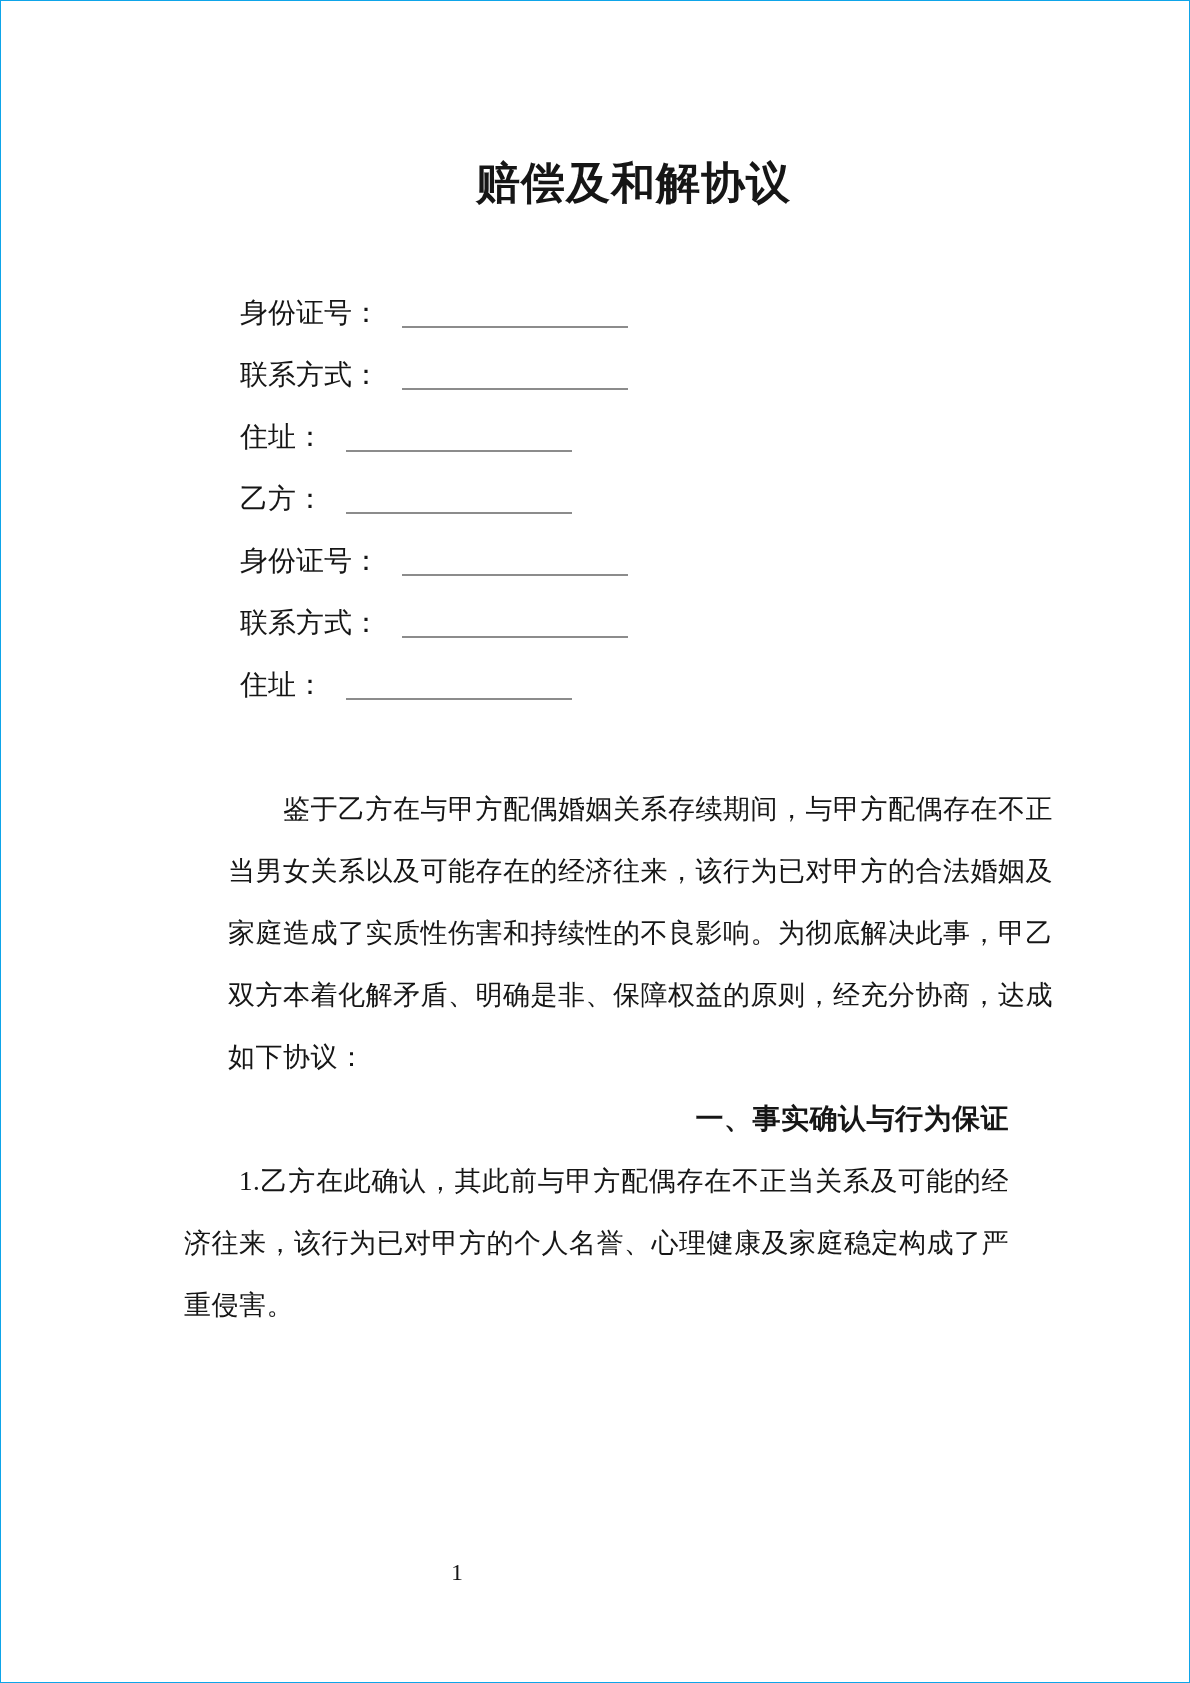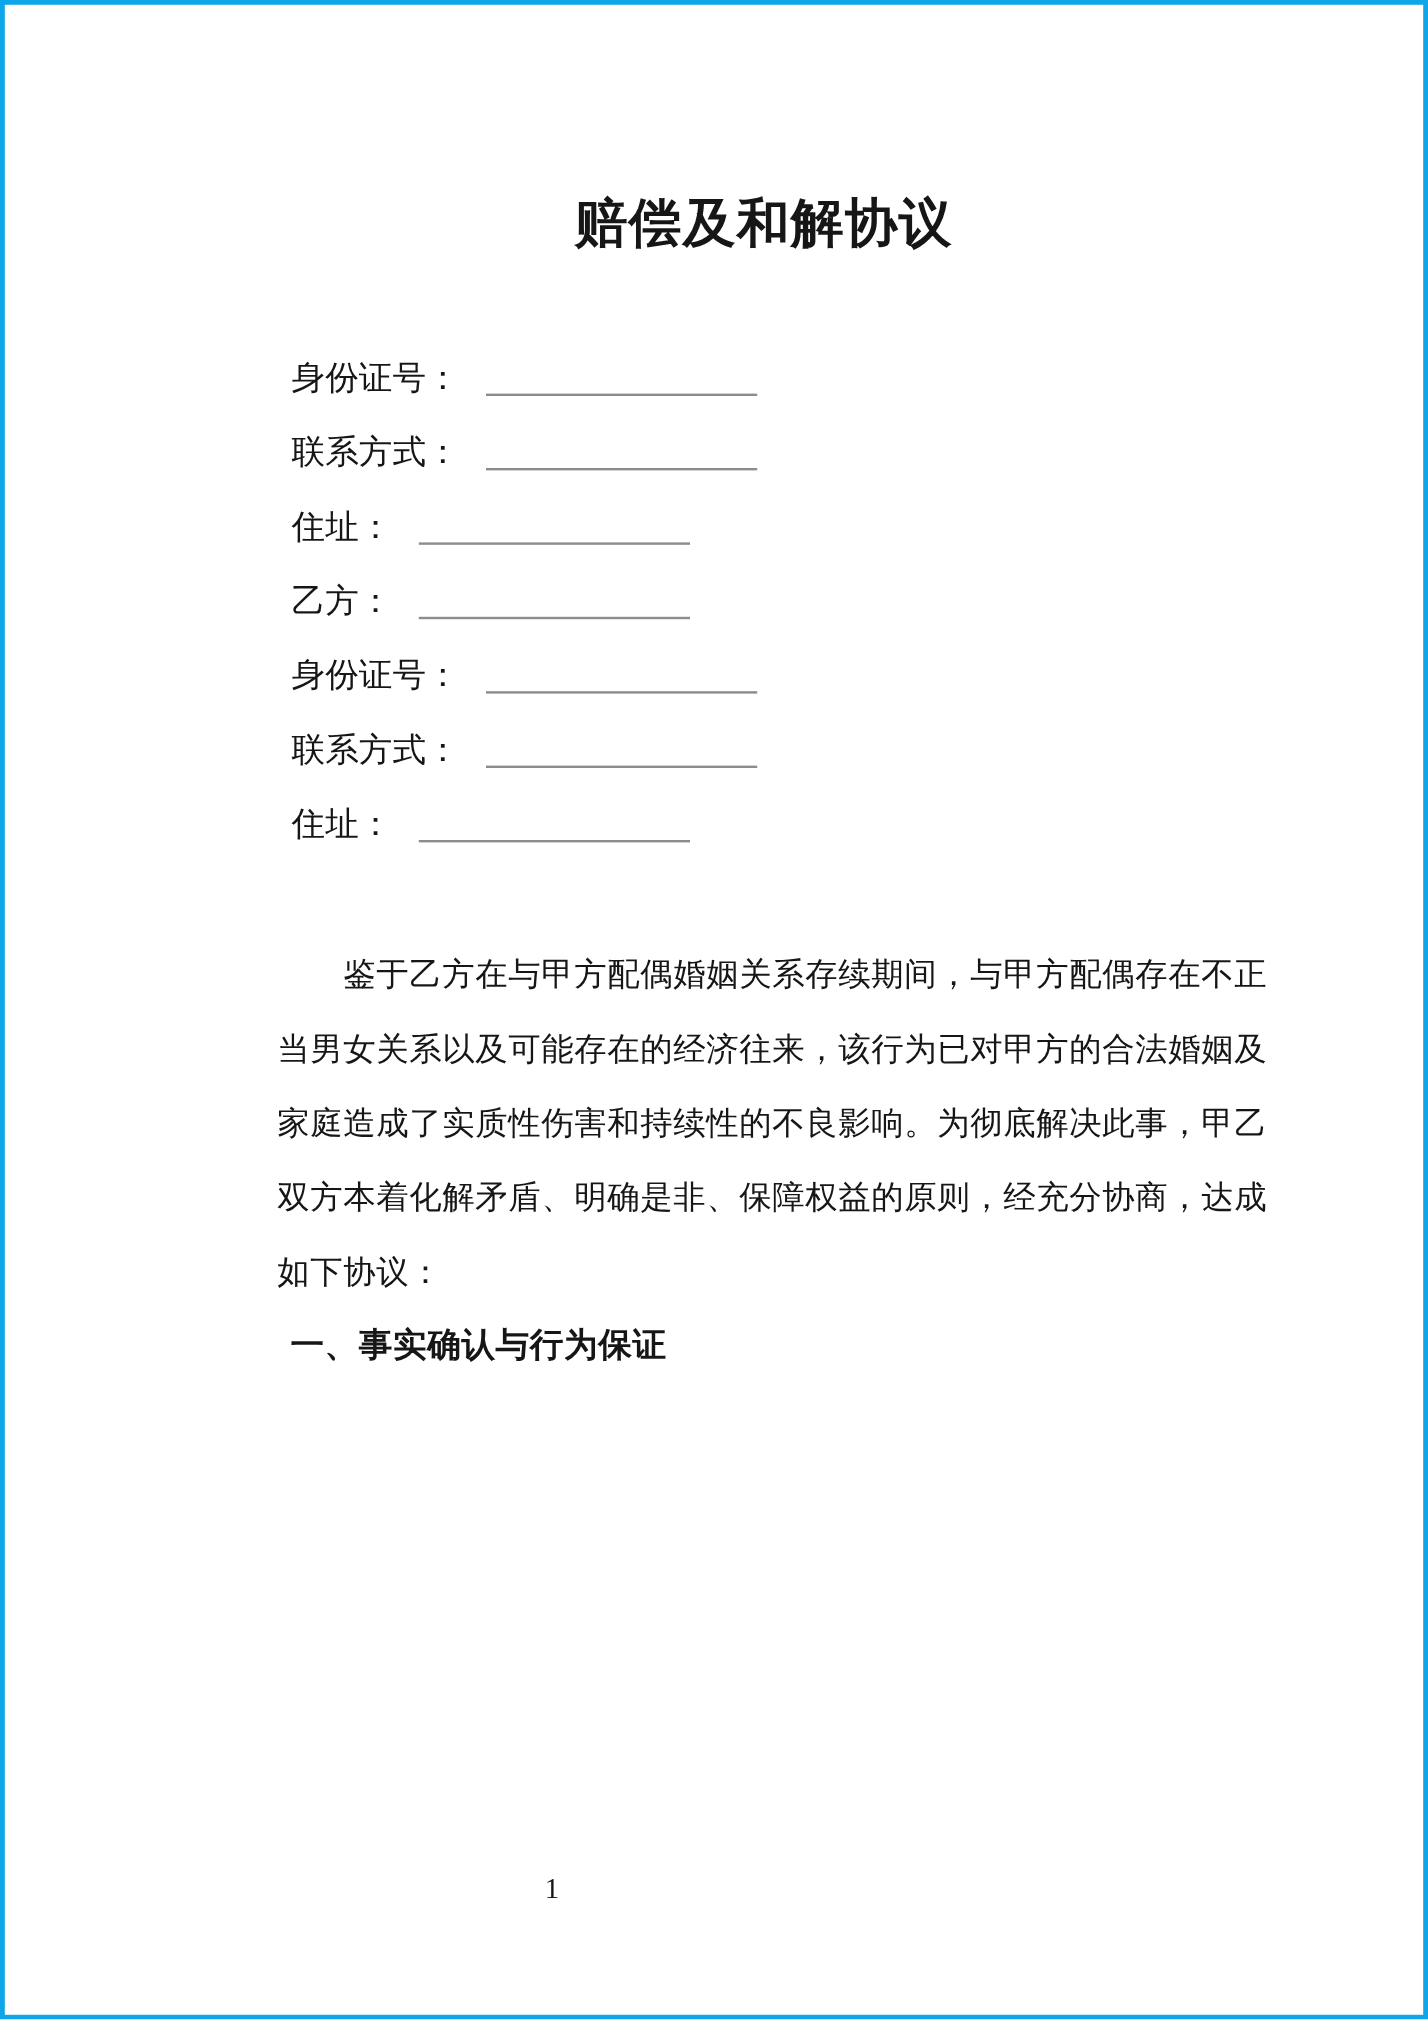--- a/index.html
+++ b/index.html
@@ -3,21 +3,21 @@
 <meta charset="utf-8">
 <style>
   * { margin: 0; padding: 0; box-sizing: border-box; }
   html, body { background: #ffffff; }
 
   .page {
     position: relative;
     width: 1190px;
     height: 1683px;
     background: var(--page-bg, #ffffff);
-    border: 4px solid #0ea5e9;
+    border: 1px solid #0ea5e9;
     overflow: hidden;
     font-family: "Liberation Serif", "DejaVu Serif", serif;
     color: var(--text, #161616);
     text-decoration: underline;
   }
 
   
   .doc-title {
     position: absolute;
     top: 150px;
@@ -64,21 +64,21 @@
     line-height: 62px;
     letter-spacing: 0.5px;
     text-align: justify;
     text-indent: 55px;
     overflow-wrap: break-word;
   }
   .section-heading {
     font-weight: 700;
     font-size: 28px;
     white-space: nowrap;
-    text-align: left;
+    text-align: right;
   }
   .para-preamble  { top: 777px; margin-left: 44px;  }
   .heading-1      { top: 1087px; }
   .para-clause-1  { top: 1149px; }
   .para-clause-2  { top: 1335px; }
 
   
   .page-number {
     position: absolute;
     top: 1556px;
@@ -120,17 +120,18 @@
     <div class="field-row">
       <span>住址：</span><span class="blank-line"></span>
     </div>
 
   </div>
 
   <p class="para para-preamble">鉴于乙方在与甲方配偶婚姻关系存续期间，与甲方配偶存在不正当男女关系以及可能存在的经济往来，该行为已对甲方的合法婚姻及家庭造成了实质性伤害和持续性的不良影响。为彻底解决此事，甲乙双方本着化解矛盾、明确是非、保障权益的原则，经充分协商，达成如下协议：</p>
 
   <h2 class="section-heading heading-1">一、事实确认与行为保证</h2>
 
+  <p class="para para-clause-1">1.乙方在此确认，其此前与甲方配偶存在不正当关系及可能的经济往来，该行为已对甲方的个人名誉、心理健康及家庭稳定构成了严重侵害。</p>
 
 
   <div class="page-number">1</div>
 
 </div>
 
 </body></html>

